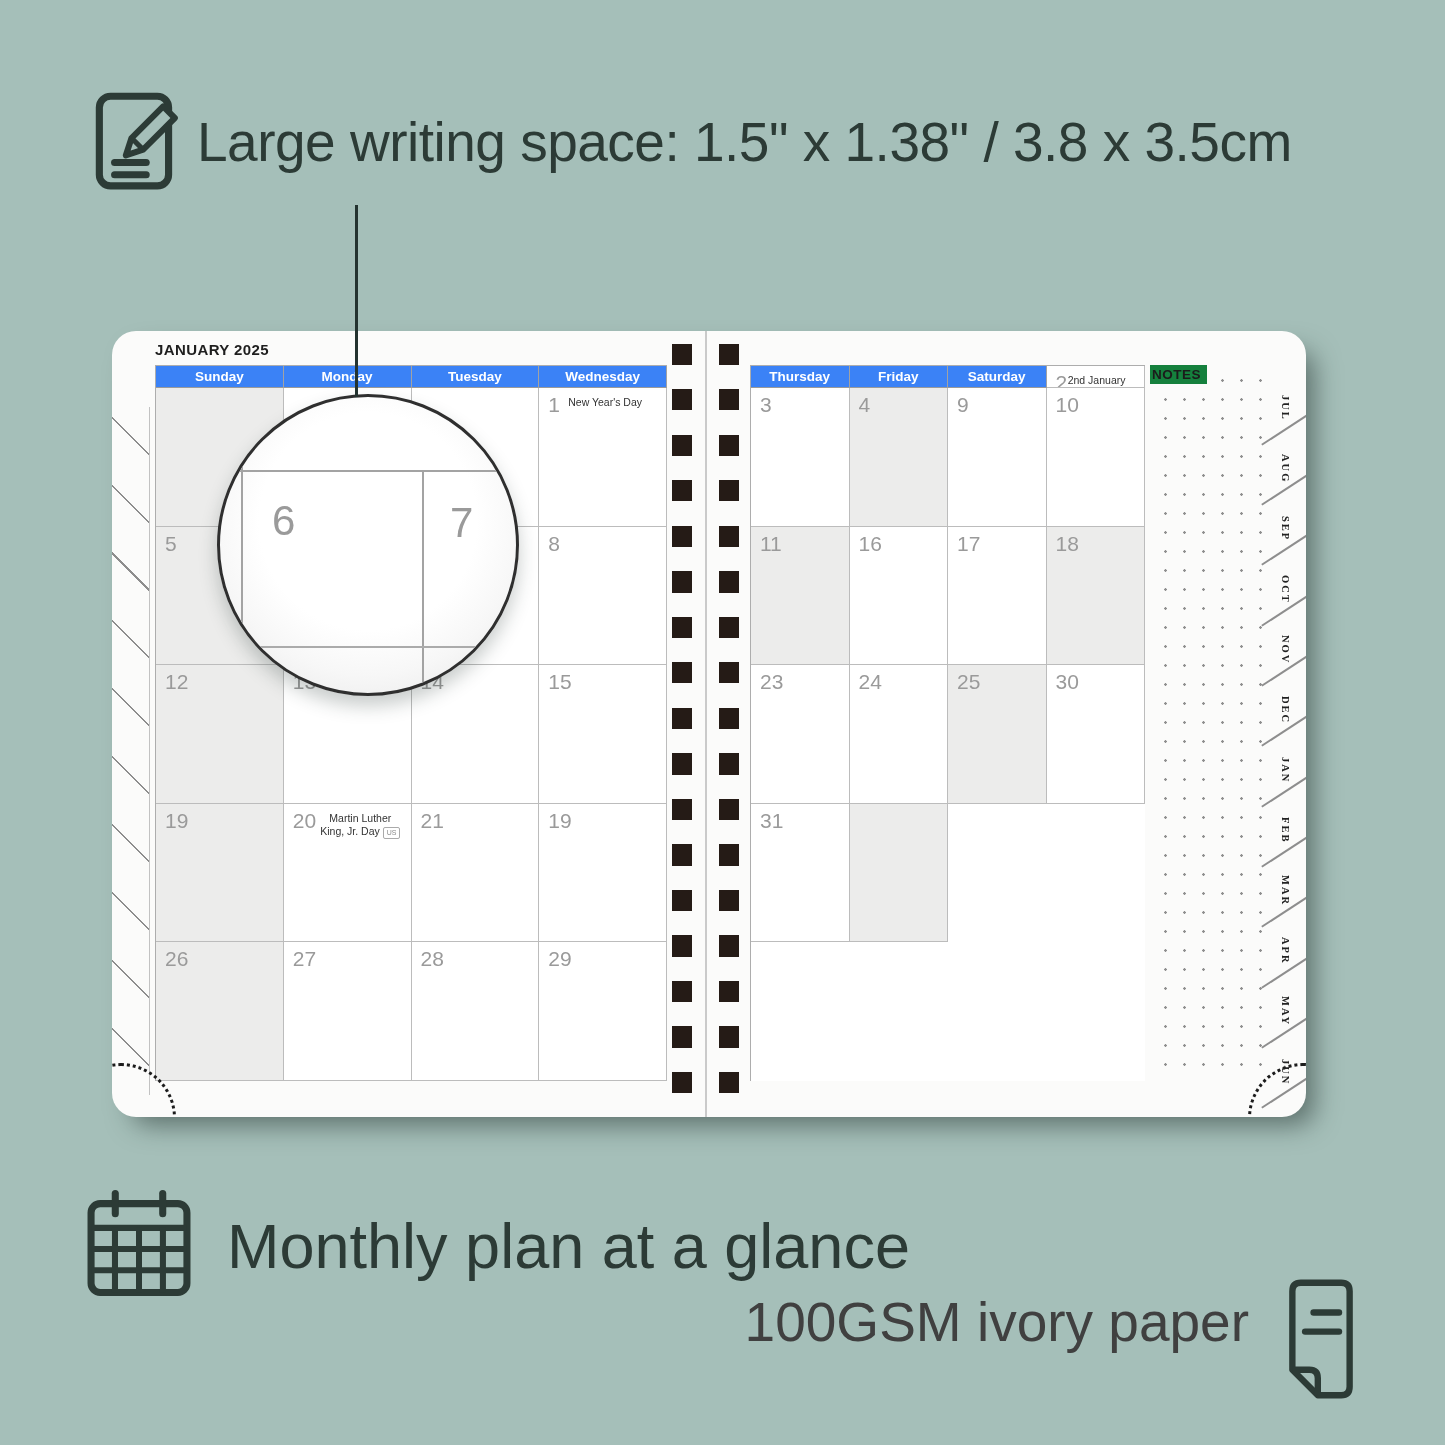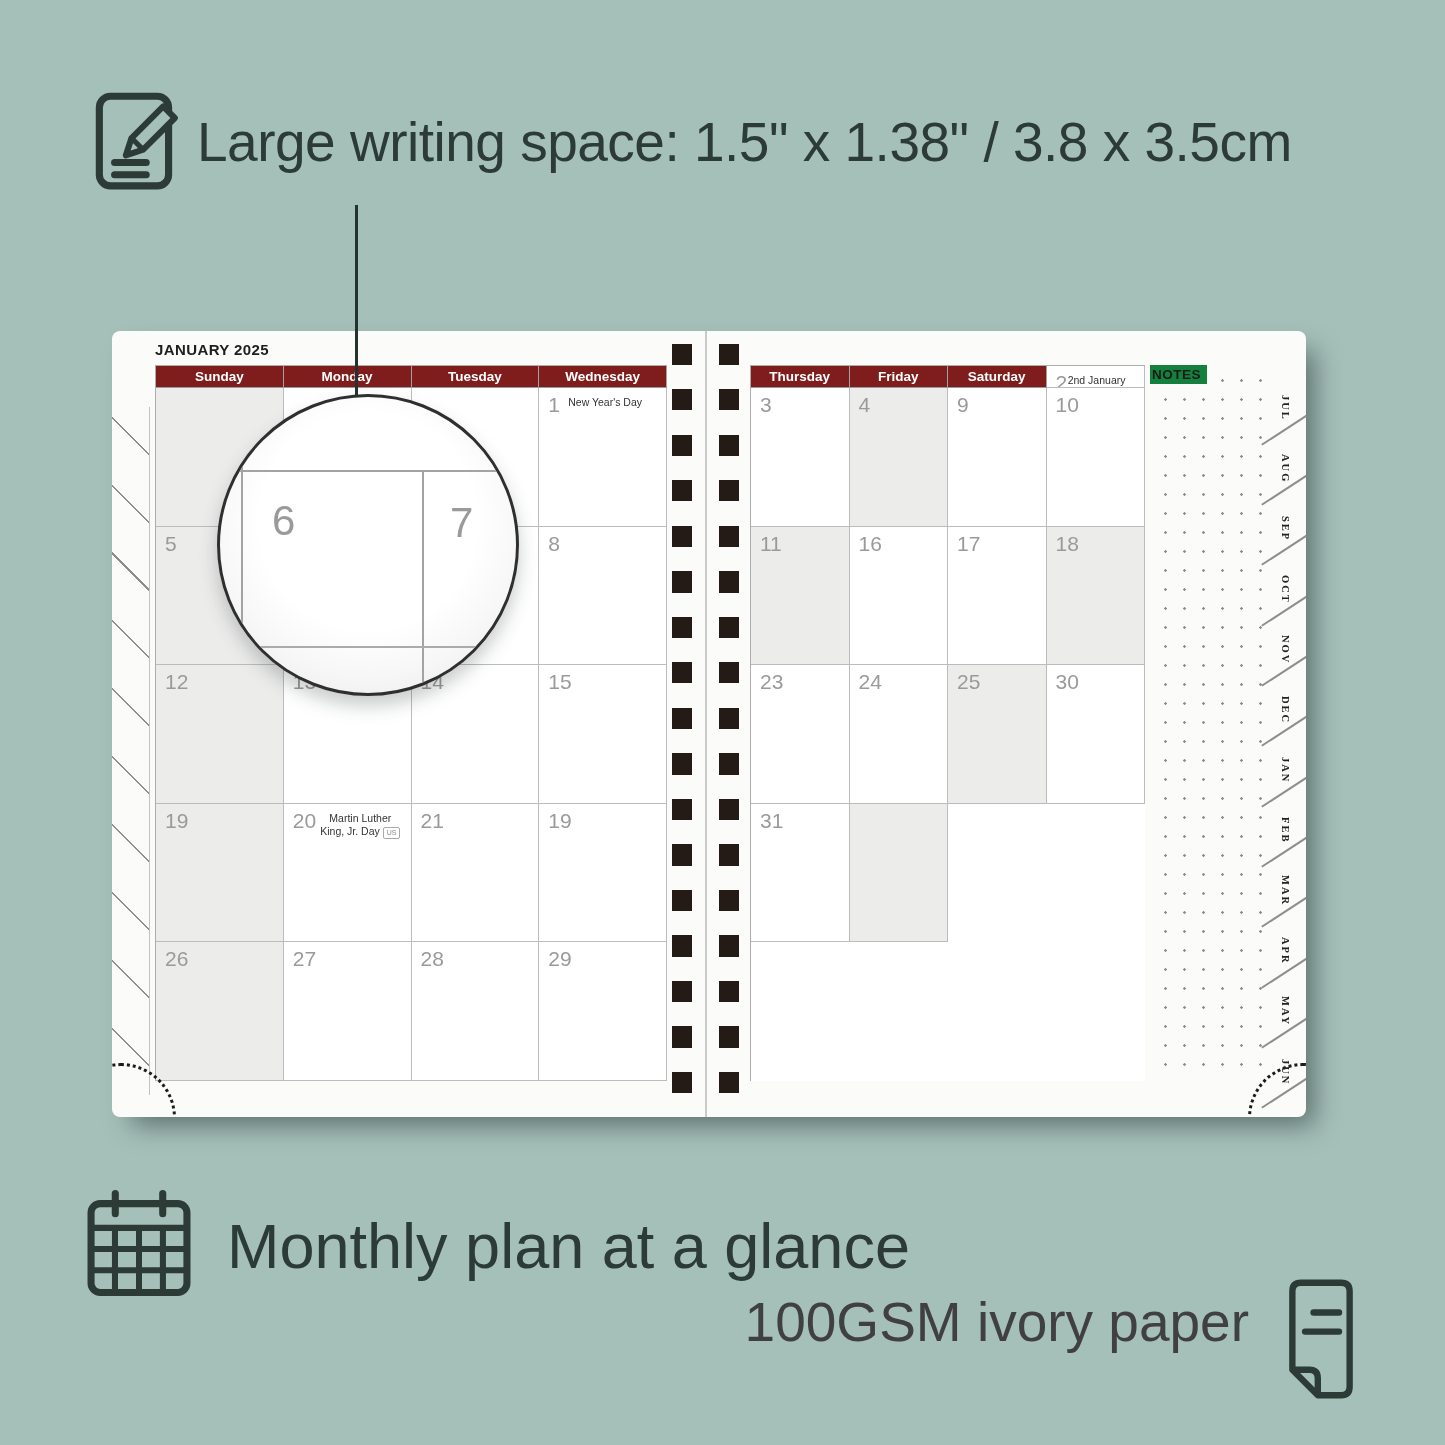--- a/index.html
+++ b/index.html
@@ -5,36 +5,36 @@
   html,body{margin:0;padding:0;}
   body{font-family:"Liberation Sans", sans-serif; background:#a5bfb9;}
   .stage{position:relative;width:1445px;height:1445px;background:#a5bfb9;overflow:hidden;}
 
   
   .headline-icon{position:absolute;left:90px;top:80px;width:92px;height:112px;color:#2c3b36;}
   .headline-text{position:absolute;left:197px;top:110px;font-size:55px;font-weight:500;color:#2c3b36;letter-spacing:-0.5px;white-space:nowrap;}
   .pointer-line{position:absolute;left:355px;top:205px;width:3px;height:192px;background:#243330;z-index:6;}
 
   
-  .planner{position:absolute;left:112px;top:331px;width:1194px;height:786px;background:#fbfbfa;border-radius:8px;
+  .planner{position:absolute;left:112px;top:331px;width:1194px;height:786px;background:#fbfbfa;border-radius:24px;
            box-shadow:14px 14px 26px -6px rgba(32,48,43,.55);overflow:hidden;}
   .seam{position:absolute;left:593px;top:0;width:2px;height:100%;background:#cacaca;}
   .spiral{position:absolute;top:13px;width:20px;height:762px;
           background:repeating-linear-gradient(180deg,#251b16 0 21px,transparent 21px 45.5px);}
   .spiral.a{left:560px;} .spiral.b{left:607px;}
 
   .cal-title{position:absolute;left:43px;top:10px;font-size:15px;font-weight:bold;color:#1e1e1e;letter-spacing:.4px;}
 
   .left-hatch{position:absolute;left:0;top:76px;width:37px;height:688px;border-right:1px solid #c2c2c2;
       background:repeating-linear-gradient(45deg,transparent 0 46.5px,#8d8d8d 46.5px 48px);}
 
   .cal{position:absolute;top:34px;display:grid;border-top:1px solid #adadad;border-left:1px solid #adadad;background:#fff;}
   .cal-left{left:43px;width:511px;height:715px;grid-template-columns:repeat(4,1fr);grid-template-rows:22px repeat(5,1fr);}
   .cal-right{left:638px;width:394px;height:715px;grid-template-columns:repeat(4,1fr);grid-template-rows:22px repeat(5,1fr);}
-  .dh{background:#7f1d1d;color:#fff;font-size:13.5px;font-weight:bold;display:flex;align-items:center;justify-content:center;
+  .dh{background:#3b82f6;color:#fff;font-size:13.5px;font-weight:bold;display:flex;align-items:center;justify-content:center;
       border-right:1px solid #a2a2a2;border-bottom:1px solid #9a9a9a;}
   .cell{border-right:1px solid #bcbcbc;border-bottom:1px solid #bcbcbc;background:#fff;padding:6px 6px 0 9px;
         display:flex;align-items:flex-start;justify-content:space-between;overflow:hidden;}
   .cell.shade{background:#ececeb;}
   .daynum{font-size:21px;color:#9a9a9a;line-height:1;}
   .holiday{font-size:10.5px;color:#333;line-height:1.3;text-align:center;margin-top:2px;}
   .holiday.right{text-align:center;margin-right:18px;}
   .holiday.stack{display:flex;flex-direction:column;align-items:center;margin-right:12px;}
   .holiday.mlk{width:106px;}
   .badge{display:inline-block;font-size:7px;color:#8a8a8a;border:1px solid #aaa;border-radius:2px;padding:0 3px;line-height:1.4;margin-top:1px;}

